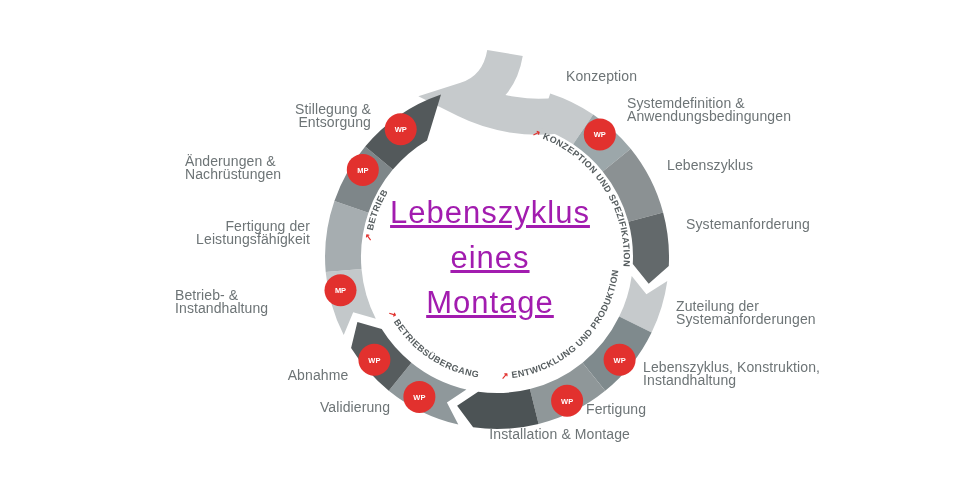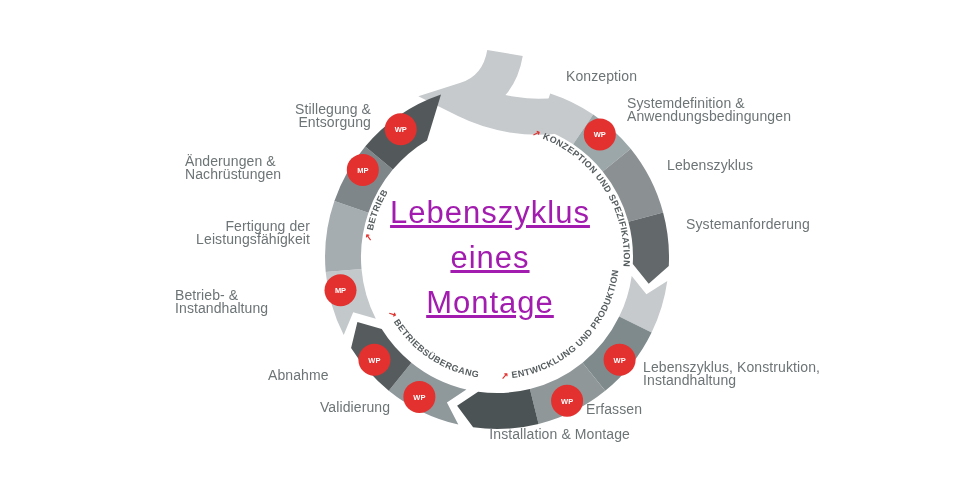--- a/index.html
+++ b/index.html
@@ -98,34 +98,38 @@
   <div class="plabel" style="left:627px;top:97px">
     <div>Systemdefinition &amp;</div>
     <div>Anwendungsbedingungen</div>
   </div>
   <div class="plabel" style="left:667px;top:159px">
     <span>Lebenszyklus</span>
   </div>
   <div class="plabel" style="left:686px;top:218px">
     <span>Systemanforderung</span>
   </div>
+  <div class="plabel" style="left:676px;top:300px">
+    <div>Zuteilung der</div>
+    <div>Systemanforderungen</div>
+  </div>
   <div class="plabel" style="left:643px;top:361px">
     <div>Lebenszyklus, Konstruktion,</div>
     <div>Instandhaltung</div>
   </div>
   <div class="plabel" style="left:586px;top:403px">
-    <span>Erfassen</span>
+    <span>Fertigung</span>
   </div>
   <div class="plabel" style="left:470px;top:428px;width:160px;text-align:right">
     <span>Installation &amp; Montage</span>
   </div>
   <div class="plabel" style="left:305px;top:401px;width:100px;text-align:center">
     <span>Validierung</span>
   </div>
-  <div class="plabel" style="left:268px;top:369px;width:100px;text-align:left">
+  <div class="plabel" style="left:268px;top:369px;width:100px;text-align:center">
     <span>Abnahme</span>
   </div>
   <div class="plabel" style="left:175px;top:289px;width:143px;">
     <span>Betrieb- &amp; Instandhaltung</span>
   </div>
   <div class="plabel" style="left:170px;top:220px;width:140px;text-align:right">
     <div>Fertigung der</div>
     <div>Leistungsfähigkeit</div>
   </div>
   <div class="plabel" style="left:185px;top:155px;width:140px;text-align:left">

